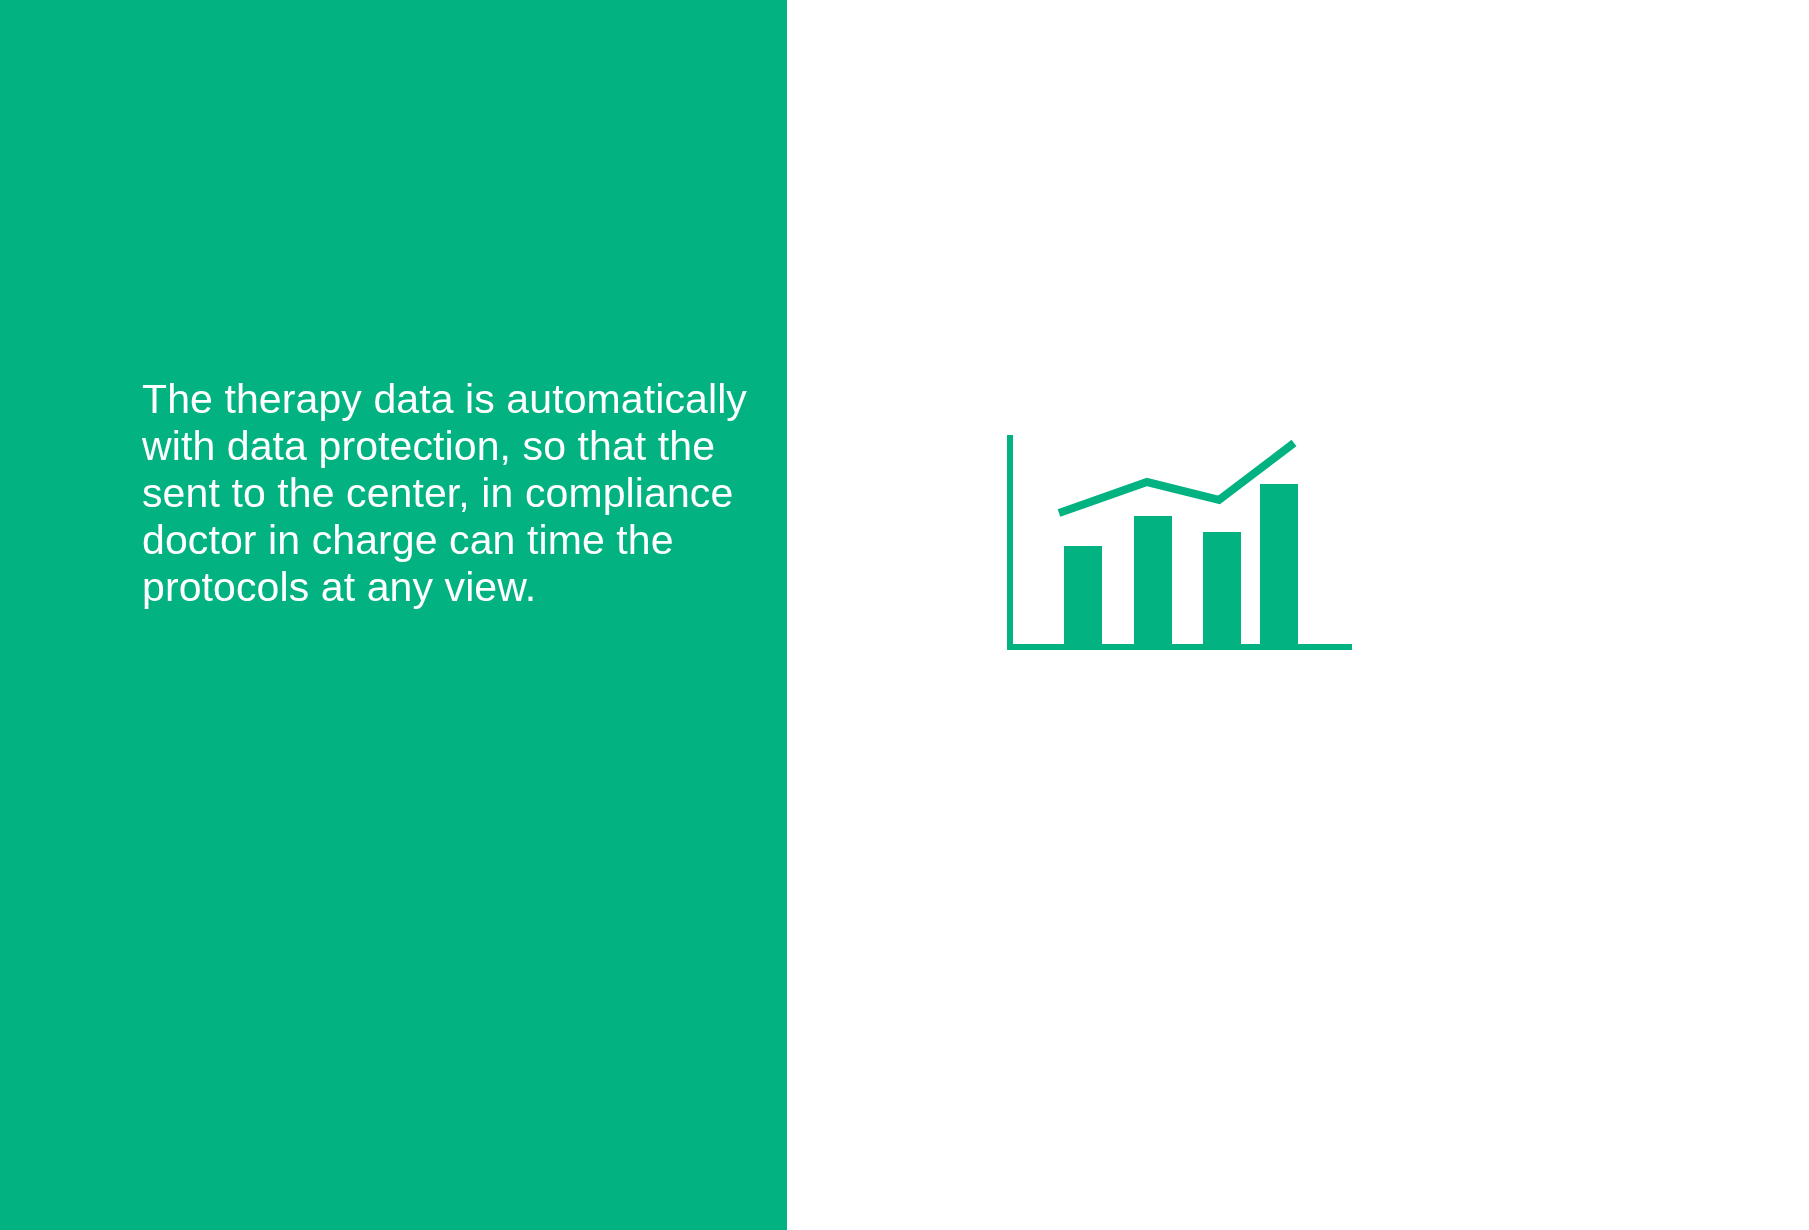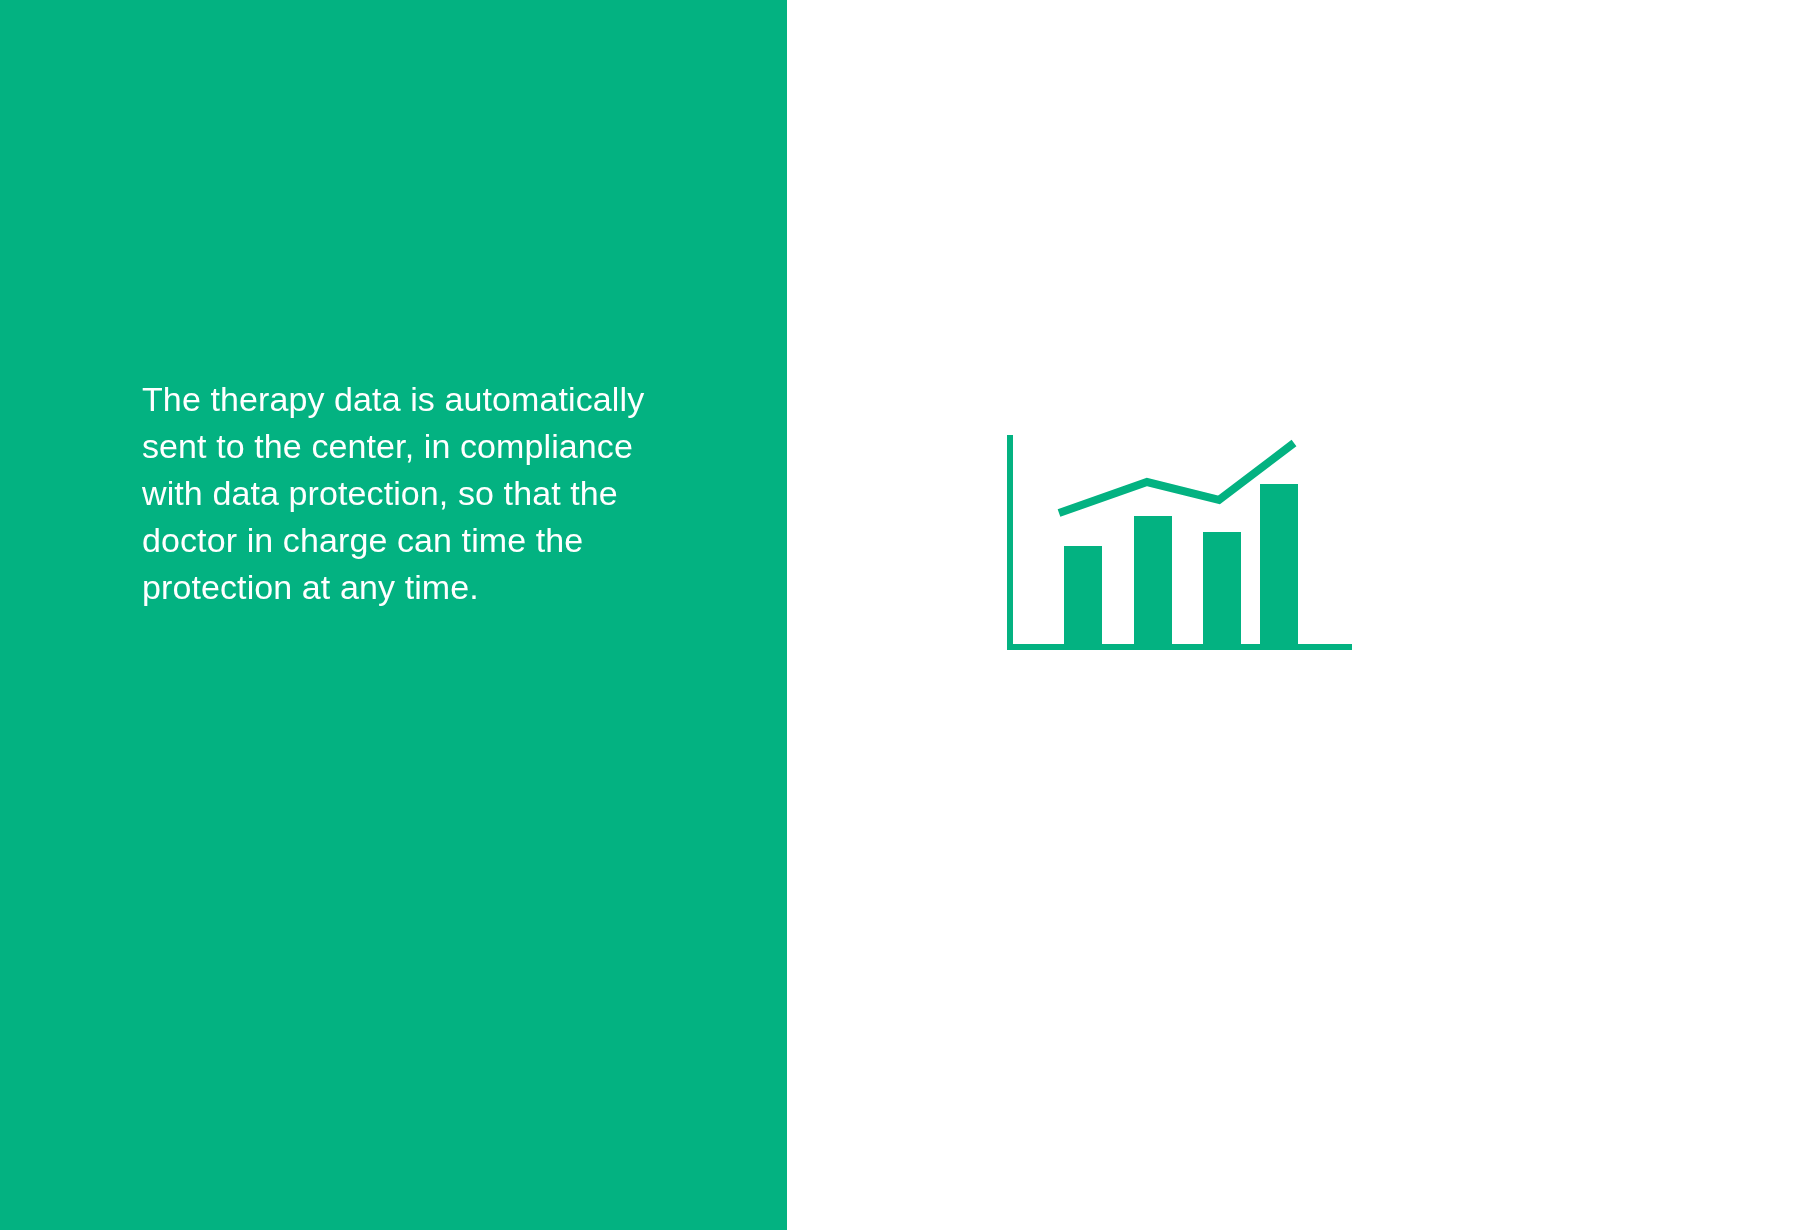--- a/index.html
+++ b/index.html
@@ -33,21 +33,21 @@
   .caption-block {
     position: absolute;
     left: 142px;
     top: 376px;
     width: 530px;
   }
   .caption-line {
     display: block;
     color: #ffffff;
     font-family: "Liberation Sans", sans-serif;
-    font-size: 34px;
+    font-size: 41px;
     font-weight: 400;
     line-height: 47px;
     letter-spacing: 0.1px;
     white-space: nowrap;
   }
   
   .panel-right {
     position: absolute;
     left: 787px;
     top: 0;
@@ -69,24 +69,24 @@
   }
 </style>
 </head>
 <body>
 
 <div class="slide">
 
   <div class="panel-left">
     <div class="caption-block">
       <span class="caption-line">The therapy data is automatically</span>
+      <span class="caption-line">with data protection, so that the</span>
       <span class="caption-line">sent to the center, in compliance</span>
-      <span class="caption-line">with data protection, so that the</span>
       <span class="caption-line">doctor in charge can time the</span>
-      <span class="caption-line">protection at any time.</span>
+      <span class="caption-line">protocols at any view.</span>
     </div>
   </div>
 
   <div class="panel-right">
     <div class="chart-icon-wrap">
       <svg class="chart-icon-svg" viewBox="0 0 360 235" xmlns="http://www.w3.org/2000/svg">
 
         <g>
           <rect class="axis-y" x="15" y="10" width="6" height="215" fill="#03b281"></rect>
           <rect class="axis-x" x="15" y="219" width="345" height="6" fill="#03b281"></rect>

